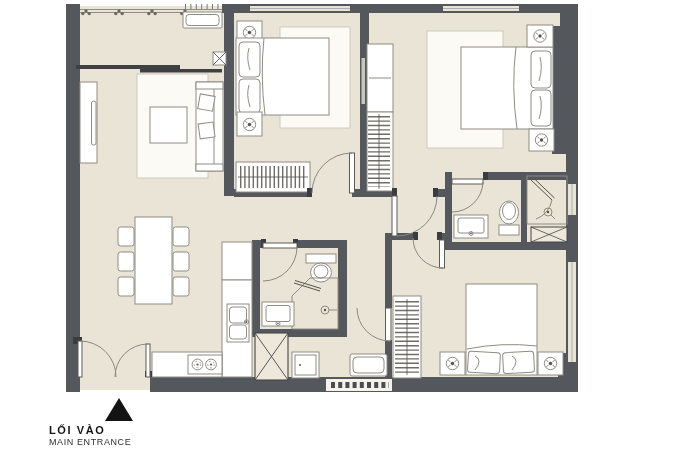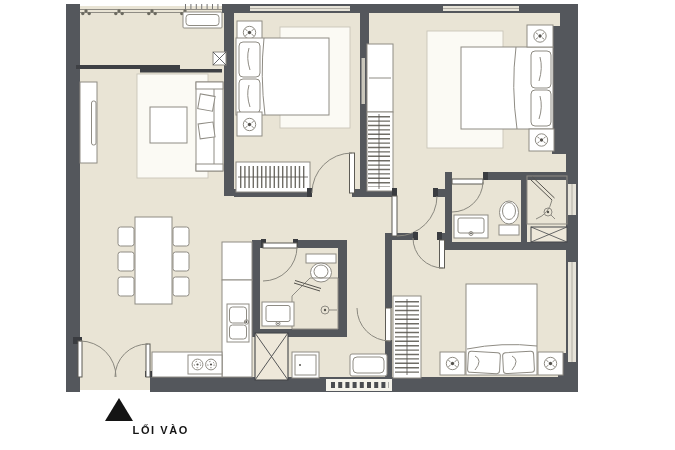--- a/index.html
+++ b/index.html
@@ -9,21 +9,21 @@
   .wl{fill:var(--c-wall,#54575c);}
   .fl{fill:var(--c-floor,#e9e4d5);}
   .wn{fill:var(--c-window,#e6e3d8);}
   .f{fill:#ffffff;stroke:var(--c-outline,#8f8c84);stroke-width:1;}
   .o{fill:none;stroke:var(--c-outline,#8f8c84);stroke-width:1;}
   .rg{fill:var(--c-rug,#fbfaf4);stroke:#c9c5b9;stroke-width:0.9;}
   .ar{fill:none;stroke:#8a887f;stroke-width:1;}
   .dl{fill:#ffffff;stroke:#5d5b55;stroke-width:1;}
   .jm{fill:#3a3c40;}
   .dk{stroke:#44464a;}
-  .marker{position:absolute;left:49px;top:398px;width:140px;text-align:right;color:var(--c-marker,#141414);}
+  .marker{position:absolute;left:49px;top:398px;width:140px;text-align:left;color:var(--c-marker,#141414);}
   .tri{width:0;height:0;border-left:14px solid transparent;border-right:14px solid transparent;
        border-bottom:23px solid var(--c-marker,#141414);margin:0 auto 3px auto;}
   .l1{font-size:11px;font-weight:bold;letter-spacing:1.6px;line-height:12px;}
   .l2{font-size:9px;letter-spacing:0.6px;color:#2e2e2e;margin-top:1px;line-height:10px;}
 </style>
 </head>
 <body>
 
 <div class="canvas">
 <svg width="675" height="450" viewBox="0 0 675 450">
@@ -284,14 +284,15 @@
     <rect class="f" x="350" y="354" width="37" height="22" rx="2"></rect>
     <rect class="o" x="353" y="357" width="31" height="16" rx="4" stroke-width="0.8"></rect>
     <rect x="326" y="379" width="66" height="12" fill="#f4f2ea"></rect>
     <line x1="331" y1="385" x2="389" y2="385" stroke="#4a4c50" stroke-width="6" stroke-dasharray="4 3.2"></line>
   </g>
 </svg>
 
 <div class="marker">
   <div class="tri"></div>
   <div class="l1">LỐI VÀO</div>
+  <div class="l2">MAIN ENTRANCE</div>
 </div>
 </div>
 
 </body></html>

